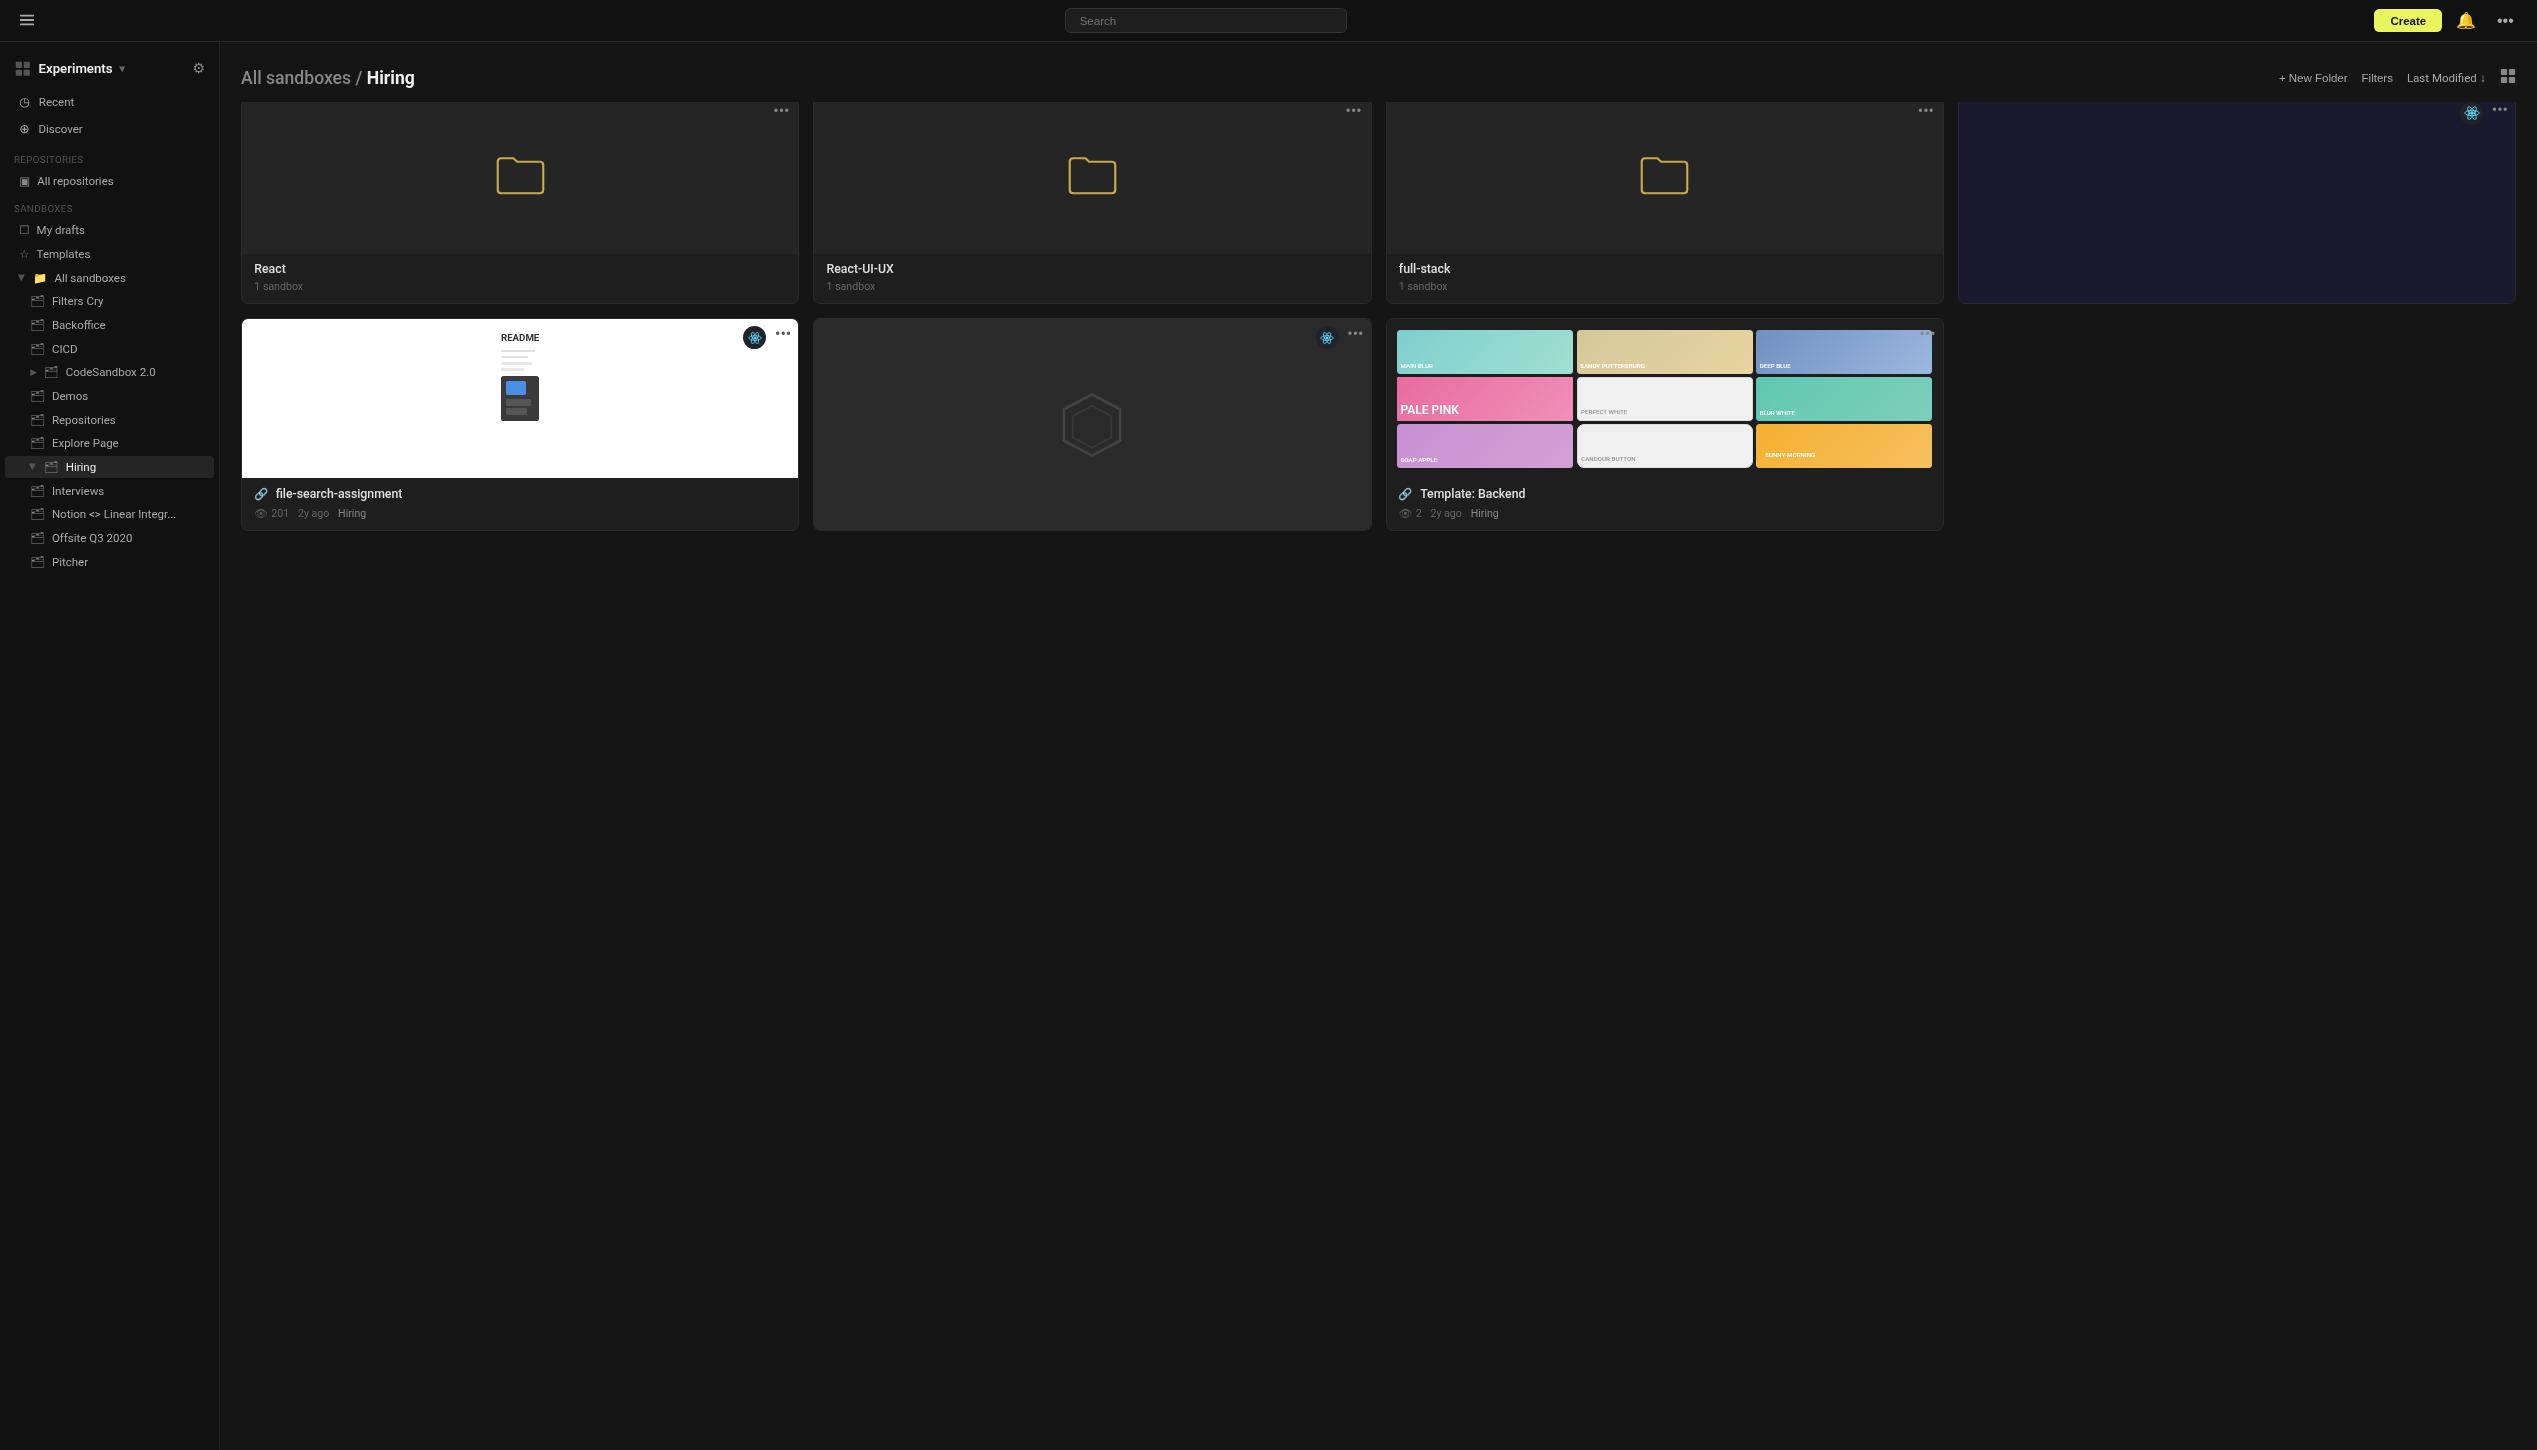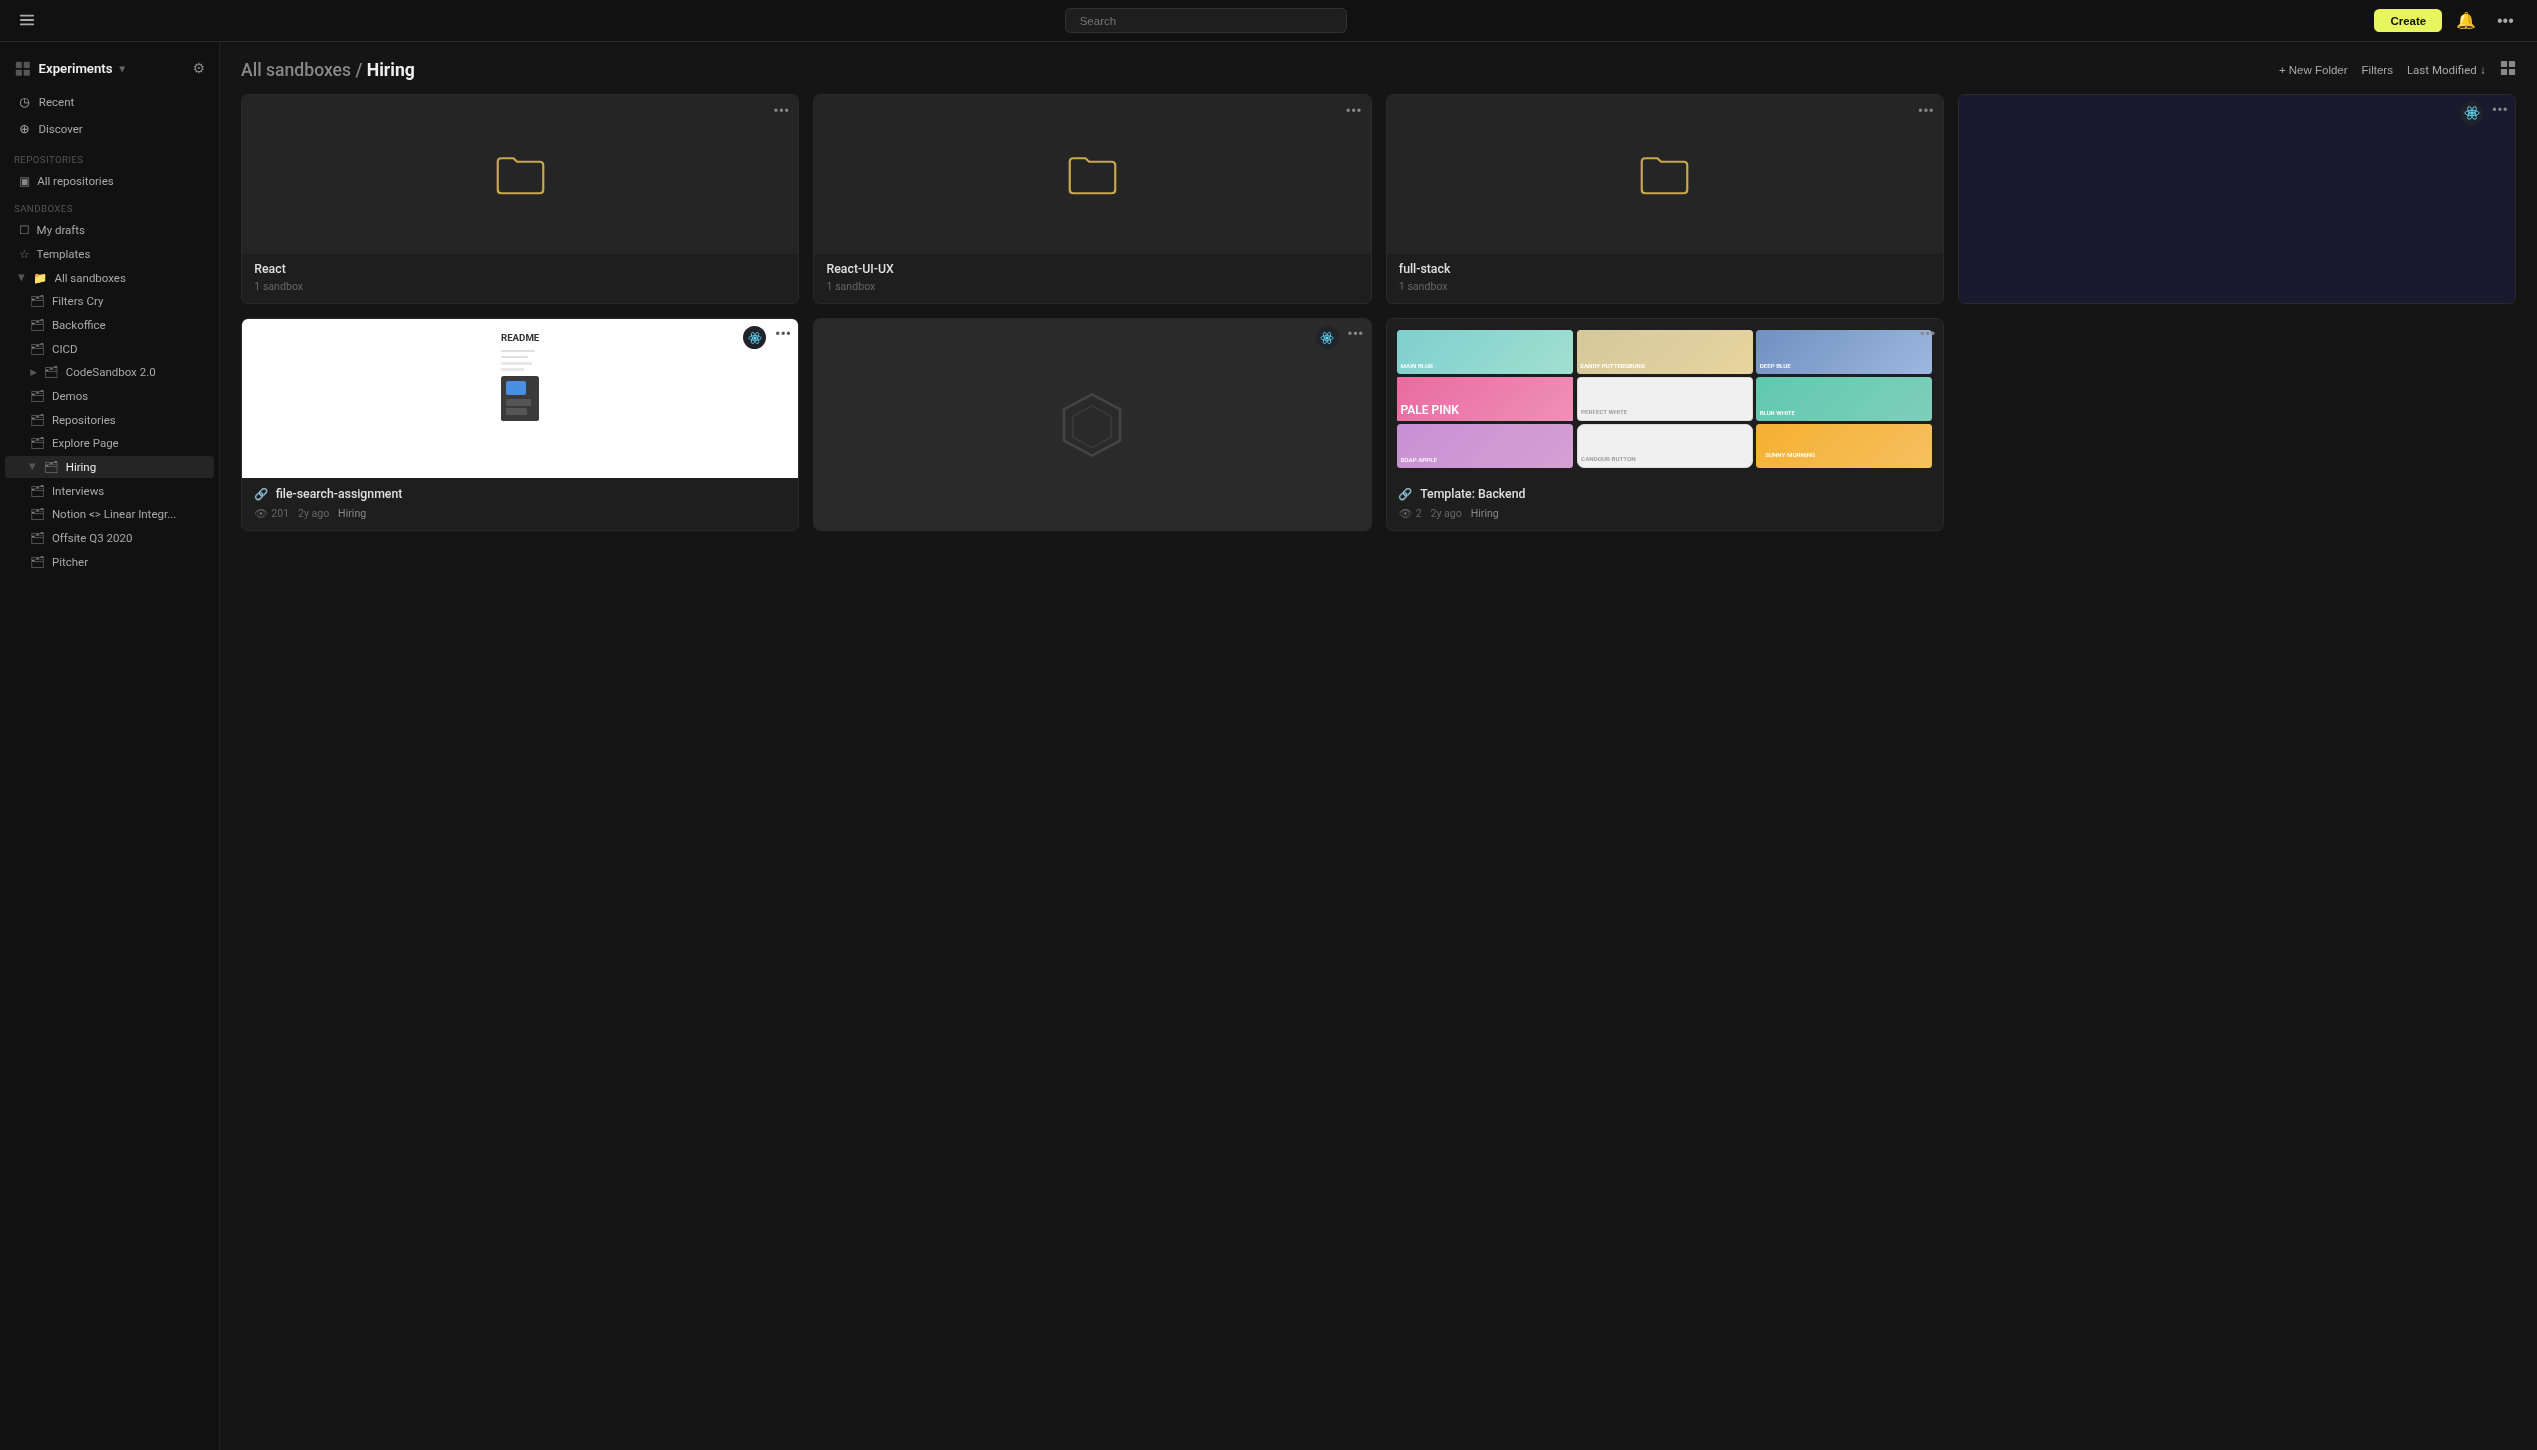--- a/index.html
+++ b/index.html
@@ -158,21 +158,21 @@
       background: #151515;
       padding: 0 21px 21px;
     }
 
     .content-header {
       display: flex;
       align-items: center;
       justify-content: space-between;
       padding: 17.6px 0 14px;
       position: sticky;
-      top: 0;
+      top: 8px;
       background: #151515;
       z-index: 10;
     }
     .breadcrumb {
       font-size: 17.6px;
       font-weight: 500;
       color: #eee;
     }
     .breadcrumb .dim { color: #888; }
 

